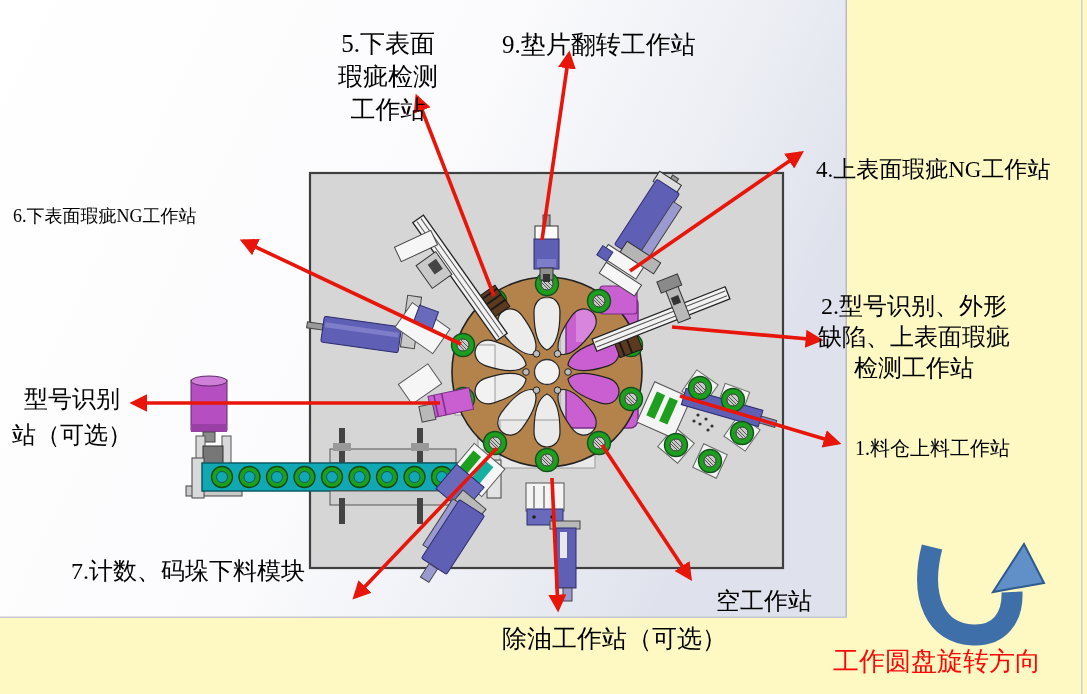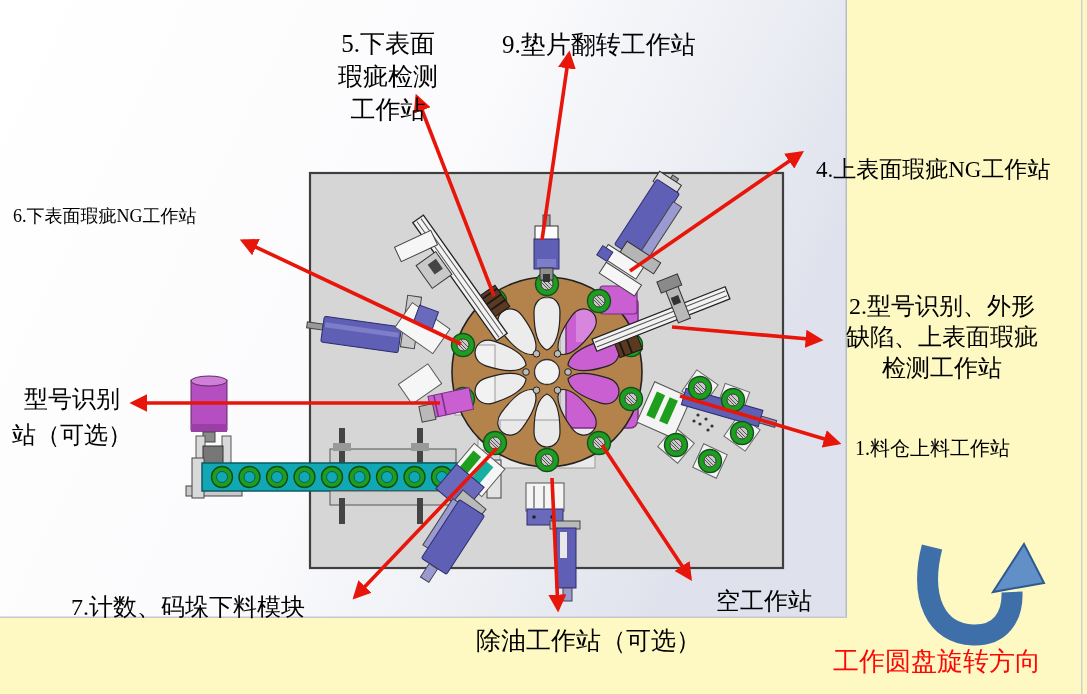--- a/index.html
+++ b/index.html
@@ -296,25 +296,25 @@
     <path d="M 932 547 C 919 598 936 634 973 635 C 1000 636 1013 617 1012 592" fill="none" stroke="#3f6fa9" stroke-width="21" stroke-linecap="butt"></path>
     <path d="M 993 592 L 1024 544 L 1044 583 Z" fill="#6190c8" stroke="#2e5a8f" stroke-width="2"></path>
   </g>
 </svg>
 
 <div class="lbl" style="left:338px;top:27px;font-size:25px;line-height:33px;">5.下表面
 瑕疵检测
 工作站</div>
 <div class="lbl" style="left:502px;top:29px;font-size:25px;">9.垫片翻转工作站</div>
 <div class="lbl" style="left:816px;top:155px;font-size:23px;white-space:nowrap;">4.上表面瑕疵NG工作站</div>
-<div class="lbl" style="left:818px;top:291px;font-size:24px;line-height:31px;margin-left:28px;">2.型号识别、外形
+<div class="lbl" style="left:818px;top:291px;font-size:24px;line-height:31px;">2.型号识别、外形
 缺陷、上表面瑕疵
 检测工作站</div>
 <div class="lbl" style="left:855px;top:436px;font-size:20px;white-space:nowrap;">1.料仓上料工作站</div>
 <div class="lbl" style="left:13px;top:205px;font-size:18px;white-space:nowrap;">6.下表面瑕疵NG工作站</div>
 <div class="lbl" style="left:12px;top:381px;font-size:24px;line-height:36px;">型号识别
 站（可选）</div>
-<div class="lbl" style="left:71px;top:592px;font-size:24px;white-space:nowrap;">7.计数、码垛下料模块</div>
-<div class="lbl" style="left:476px;top:625px;font-size:25px;white-space:nowrap;">除油工作站（可选）</div>
+<div class="lbl" style="left:71px;top:556px;font-size:24px;white-space:nowrap;">7.计数、码垛下料模块</div>
+<div class="lbl" style="left:502px;top:625px;font-size:25px;white-space:nowrap;font-family:Liberation Mono, monospace;">除油工作站（可选）</div>
 <div class="lbl" style="left:688px;top:586px;font-size:24px;white-space:nowrap;margin-left:28px;">空工作站</div>
 <div class="lbl lbl-red" style="left:833px;top:645px;font-size:26px;white-space:nowrap;">工作圆盘旋转方向</div>
 
 </div>
 
 </body></html>

